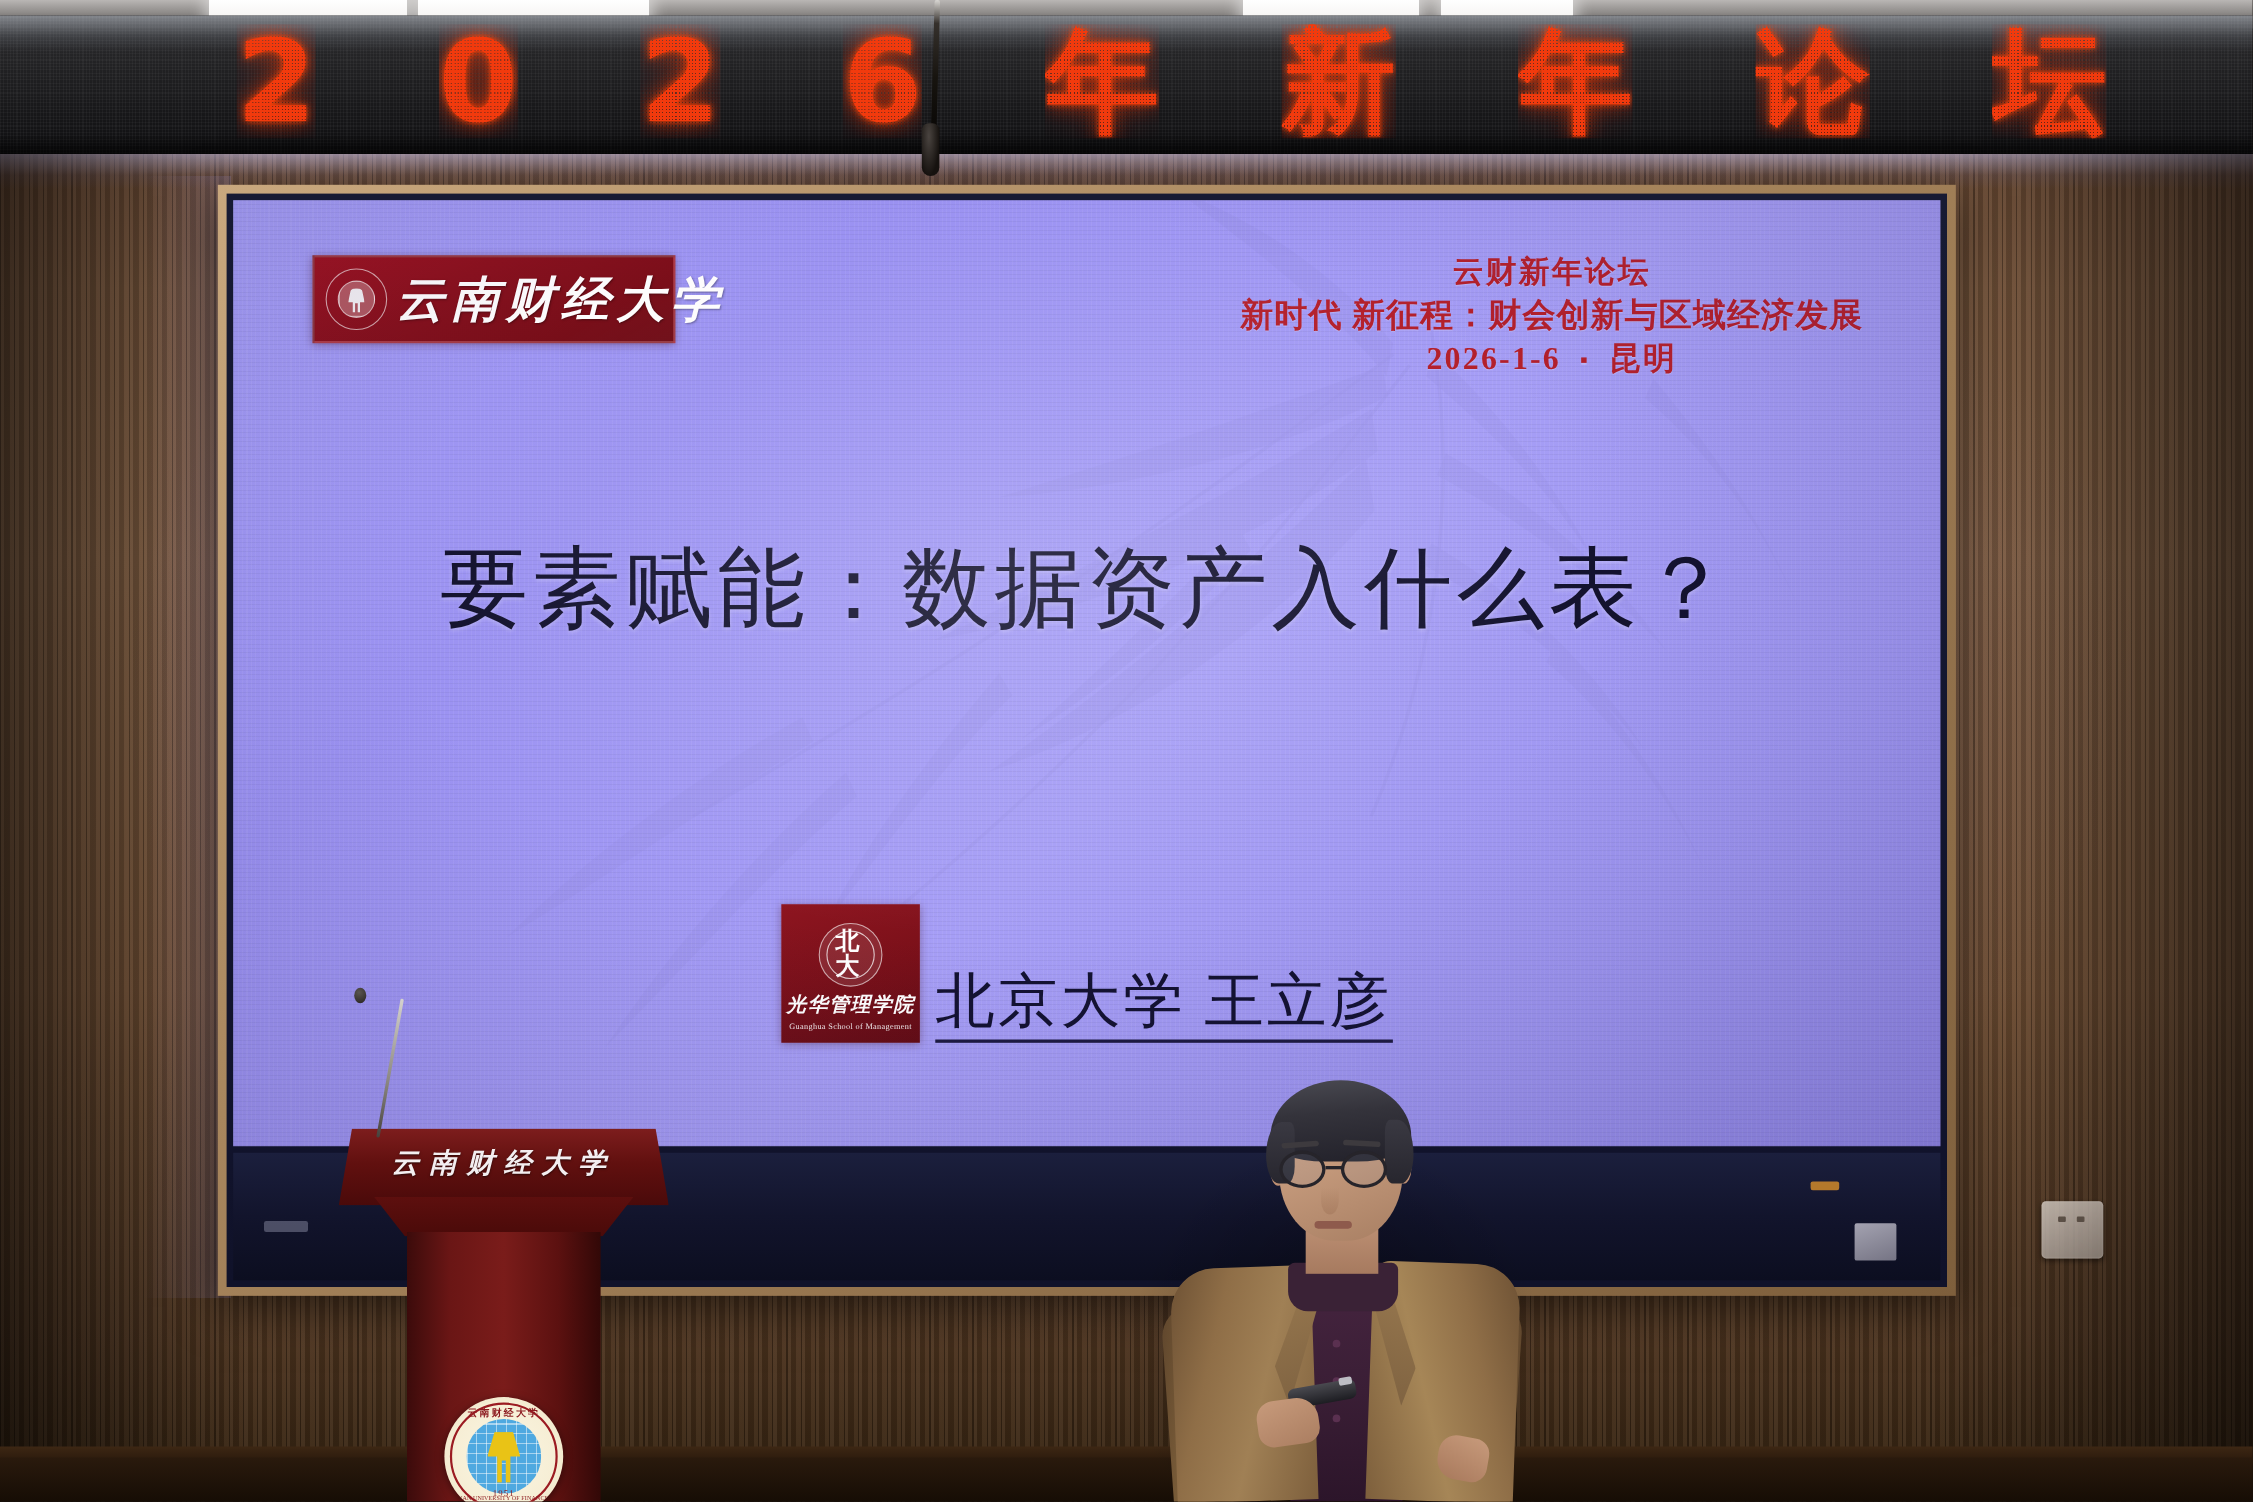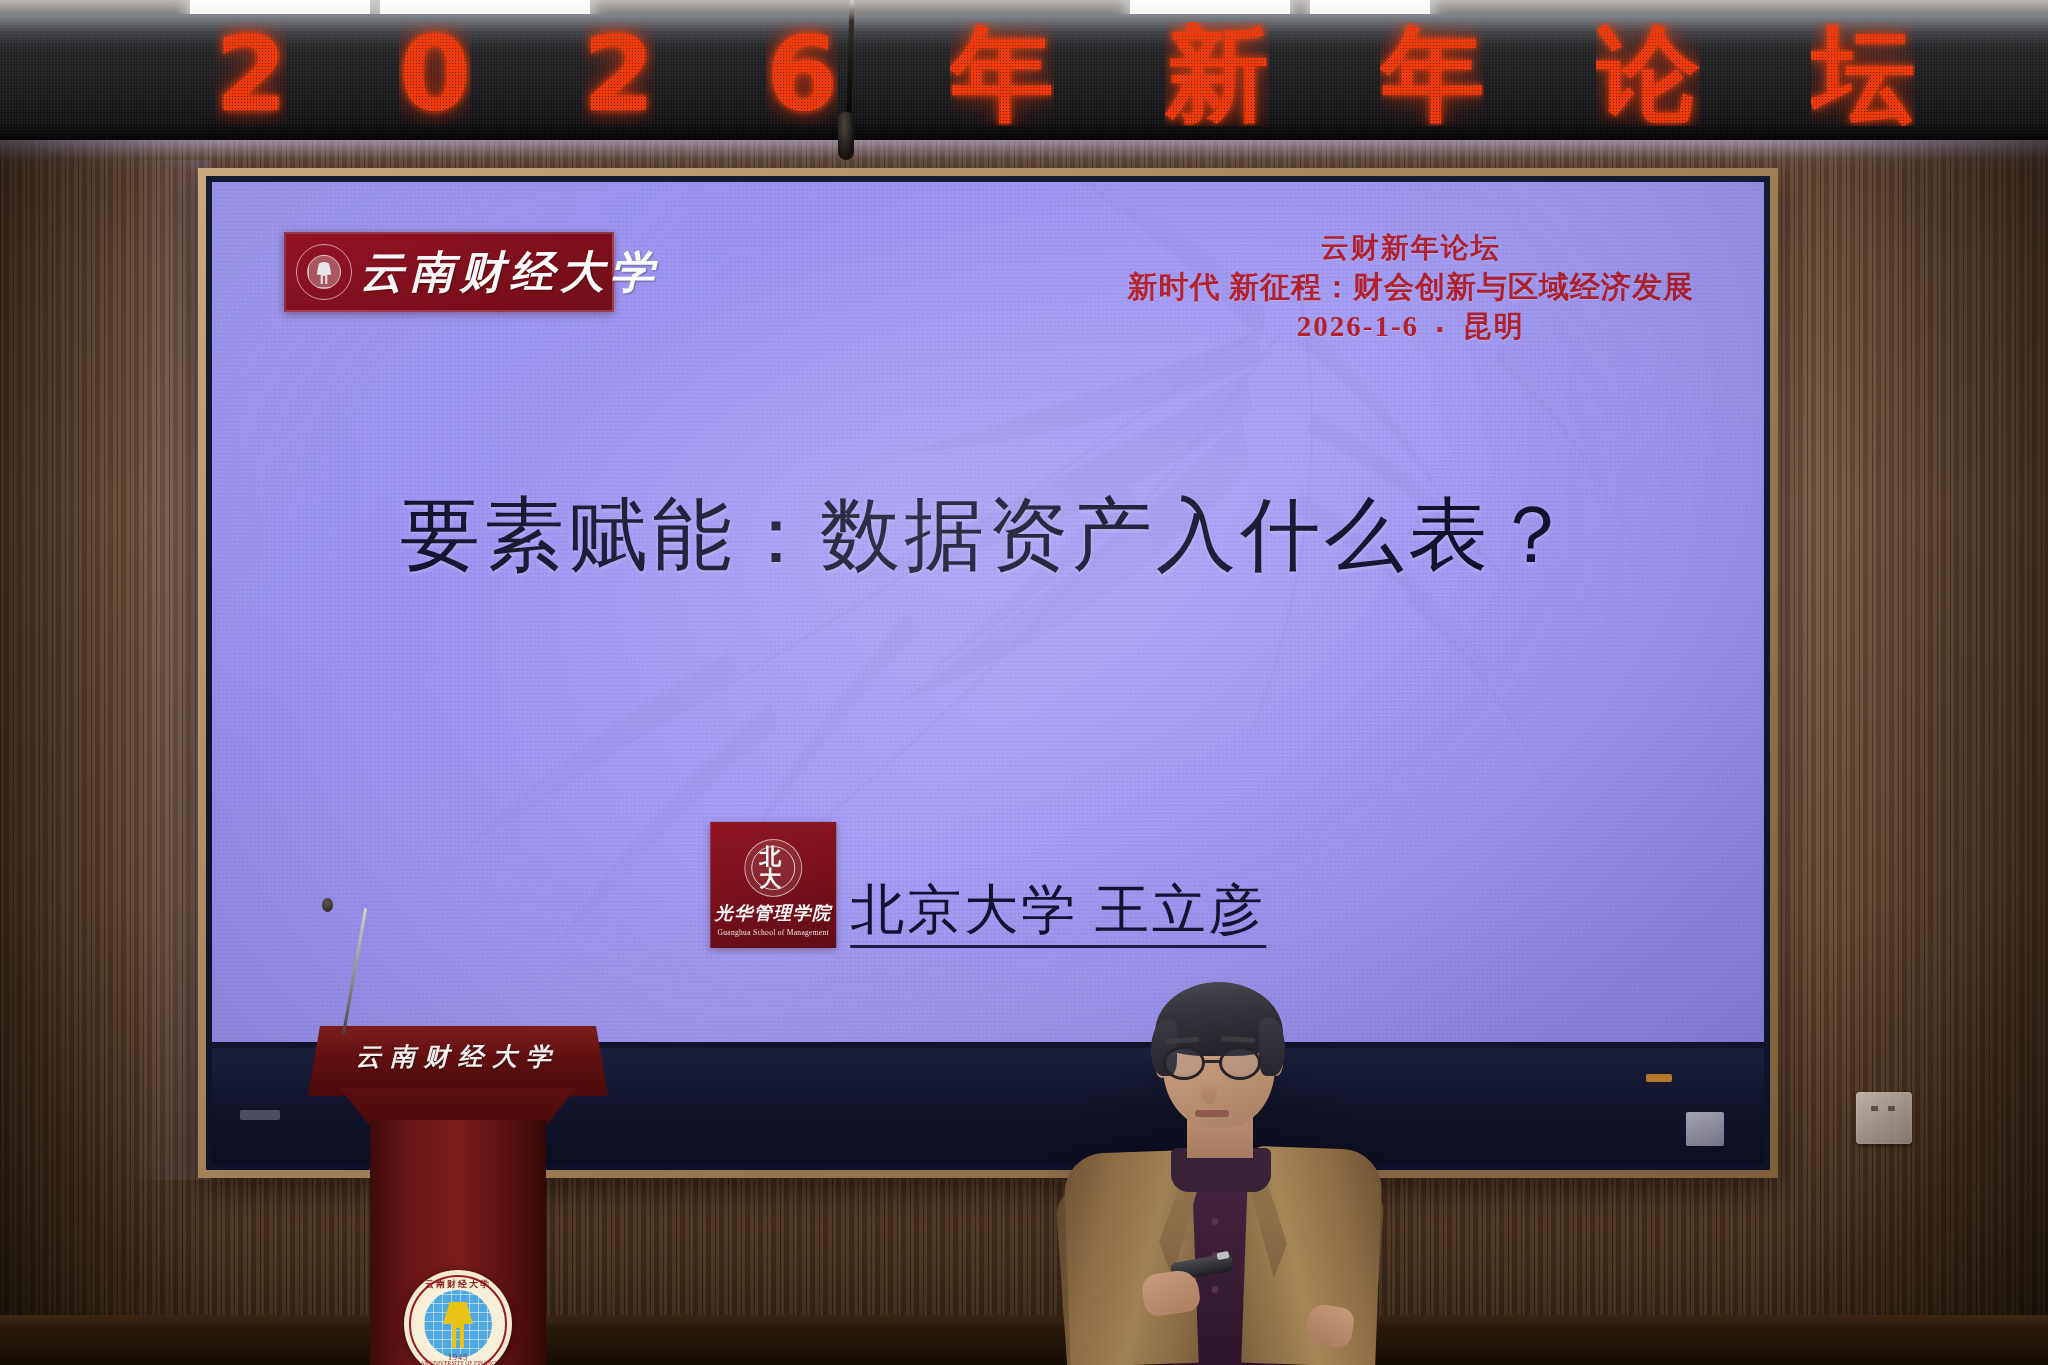--- a/index.html
+++ b/index.html
@@ -812,21 +812,21 @@
     <div class="podium-top">
       <div class="podium-top-text">云南财经大学</div>
     </div>
     <div class="podium-neck"></div>
     <div class="podium-body">
       <div class="podium-emblem">
         <div class="podium-emblem-ring"></div>
         <div class="podium-emblem-globe"></div>
         <div class="podium-emblem-fig"></div>
         <div class="podium-emblem-cn">云南财经大学</div>
-        <div class="podium-emblem-year">1945</div>
+        <div class="podium-emblem-year">1951</div>
         <div class="podium-emblem-en">YUNNAN UNIVERSITY OF FINANCE AND ECONOMICS</div>
       </div>
     </div>
   </div>
 
   <div class="person">
     <div class="p-shadow"></div>
     <div class="p-arm-l"></div>
     <div class="p-arm-r"></div>
     <div class="p-shirt"></div>

